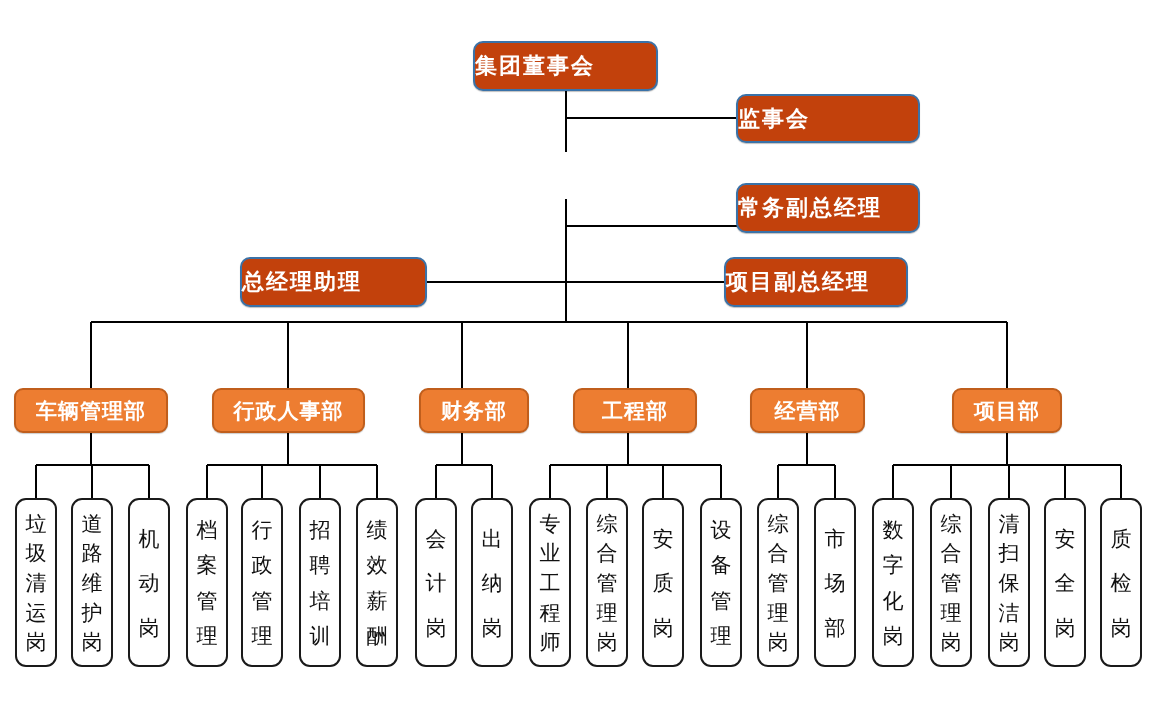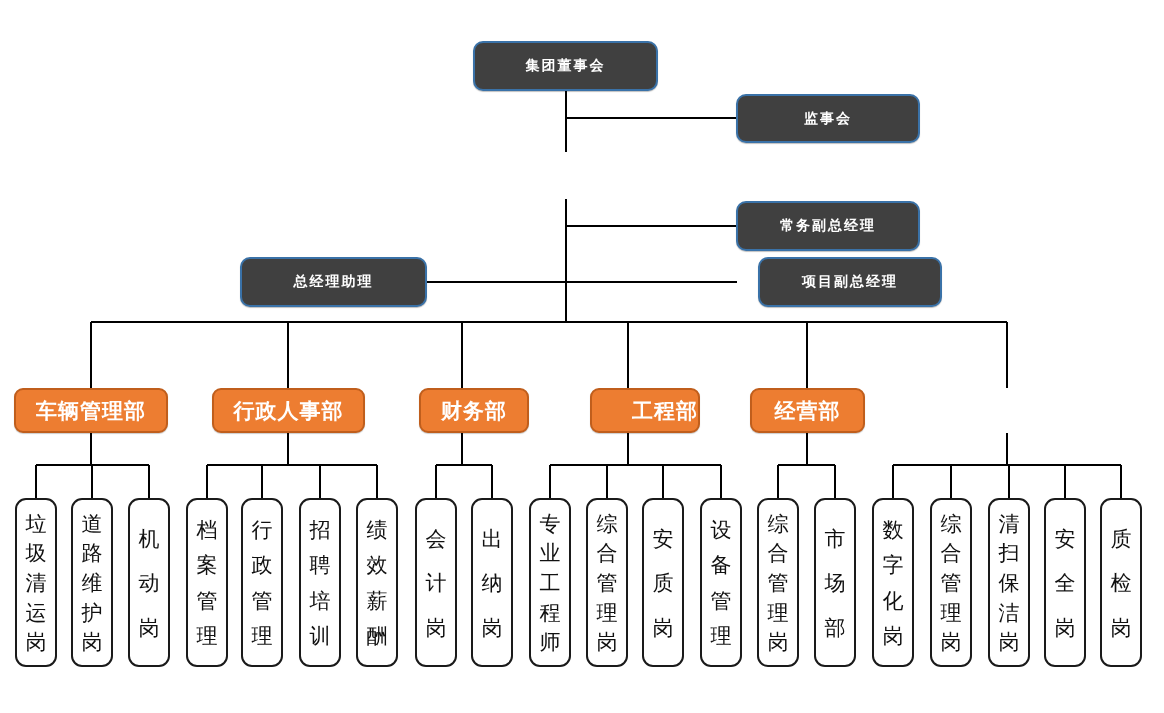--- a/index.html
+++ b/index.html
@@ -6,23 +6,23 @@
   #canvas{
     position:relative;width:1164px;height:713px;background:#ffffff;overflow:hidden;
     font-family:"Liberation Sans",sans-serif;
   }
   
   .lh,.lv{position:absolute;background:#000;}
   .lh{height:2px;}
   .lv{width:2px;}
   
   .exec{
-    position:absolute;display:flex;align-items:center;justify-content:center;
-    background:#404040;border:2px solid #3A72A8;border-radius:10px;
-    color:#fff;font-size:14px;font-weight:600;letter-spacing:2px;
+    position:absolute;display:flex;align-items:center;
+    background:#c2410c;border:2px solid #3A72A8;border-radius:10px;
+    color:#fff;font-size:22px;font-weight:600;letter-spacing:2px;
     box-sizing:border-box;box-shadow:0 1px 1px rgba(0,0,0,0.25);
   }
   
   .dept{
     position:absolute;display:flex;align-items:center;justify-content:center;
     background:#ED7D31;border:2px solid #C05E1C;border-radius:9px;
     color:#fff;font-size:21px;font-weight:600;letter-spacing:1px;
     box-sizing:border-box;top:388px;height:45px;box-shadow:0 1px 1px rgba(0,0,0,0.2);
   }
   
@@ -90,44 +90,47 @@
   <div class="lv" style="left:1008px;top:465px;height:33px;"></div>
   <div class="lv" style="left:1064px;top:465px;height:33px;"></div>
   <div class="lv" style="left:1120px;top:465px;height:33px;"></div>
 
   <div class="exec" style="left:473px;top:41px;width:185px;height:50px;">
       <span>集团董事会</span>
     </div>
   <div class="exec" style="left:736px;top:94px;width:184px;height:49px;">
       <span>监事会</span>
     </div>
-  <div class="exec" style="left:736px;top:201px;width:184px;height:50px;">
+  <div class="exec" style="left:736px;top:183px;width:184px;height:50px;">
       <span>常务副总经理</span>
     </div>
   <div class="exec" style="left:240px;top:257px;width:187px;height:50px;">
       <span>总经理助理</span>
     </div>
-  <div class="exec" style="left:758px;top:257px;width:184px;height:50px;">
+  <div class="exec" style="left:724px;top:257px;width:184px;height:50px;">
       <span>项目副总经理</span>
     </div>
 
   <div class="dept" style="left:212px;width:153px;">
       <span>行政人事部</span>
     </div>
   <div class="dept" style="left:14px;width:154px;">
       <span>车辆管理部</span>
     </div>
   <div class="dept" style="left:419px;width:110px;">
       <span>财务部</span>
     </div>
-  <div class="dept" style="left:590px;width:110px;justify-content:flex-end;">
+  <div class="dept" style="left:573px;width:124px;">
       <span>工程部</span>
     </div>
   <div class="dept" style="left:750px;width:115px;">
       <span>经营部</span>
+    </div>
+  <div class="dept" style="left:952px;width:110px;">
+      <span>项目部</span>
     </div>
 
   <div class="pos vlabel" style="left:15px;">
       <span>垃</span>
       <span>圾</span>
       <span>清</span>
       <span>运</span>
       <span>岗</span>
     </div>
   <div class="pos vlabel" style="left:71px;">

